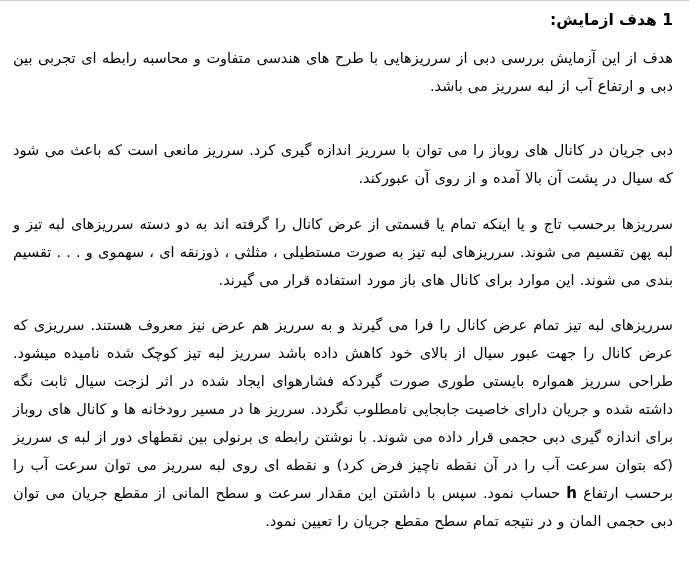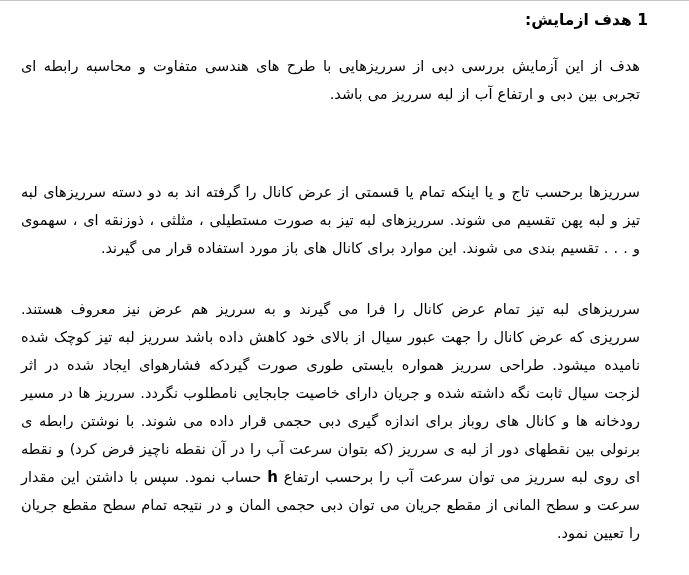--- a/index.html
+++ b/index.html
@@ -27,40 +27,40 @@
     position: absolute;
     top: 0;
     right: 0;
     left: 0;
     height: 1px;
     background: #c9c9c9;
   }
   .content {
     position: absolute;
     top: 2px;
-    right: 41px;
+    right: 16px;
     left: 13px;
     direction: rtl;
     text-align: justify;
     text-justify: inter-word;
   }
   h2.heading {
     font-size: 15.5px;
     font-weight: bold;
     margin: 0;
     padding: 8px 0 0 0;
     line-height: 20px;
     text-align: right;
     direction: rtl;
     letter-spacing: 0;
   }
   p.para {
     font-size: 14.5px;
     line-height: 28px;
-    margin: 8px;
+    margin: 0;
     padding: 0;
     text-align: justify;
     text-align-last: right;
     direction: rtl;
     word-spacing: 0.5px;
   }
   .gap-after-h1 { height: 14px; }
   .gap-after-p1 { height: 20px; }
   .gap-after-h2 { height: 16px; }
   .gap-small { height: 18px; }
@@ -84,20 +84,21 @@
 
     <div class="gap-after-h1"></div>
 
     <p class="para">هدف از این آزمایش بررسی دبی از سرریزهایی با طرح های هندسی متفاوت و محاسبه رابطه ای تجربی بین دبی و ارتفاع آب از لبه سرریز می باشد.</p>
 
     <div class="gap-after-p1"></div>
 
 
     <div class="gap-after-h2"></div>
 
+    <p class="para">دبی جریان در کانال های روباز را می توان با سرریز اندازه گیری کرد. سرریز مانعی است که باعث می شود که سیال در پشت آن بالا آمده و از روی آن عبورکند.</p>
 
     <div class="gap-small"></div>
 
     <p class="para">سرریزها برحسب تاج و یا اینکه تمام یا قسمتی از عرض کانال را گرفته اند به دو دسته سرریزهای لبه تیز و لبه پهن تقسیم می شوند. سرریزهای لبه تیز به صورت مستطیلی ، مثلثی ، ذوزنقه ای ، سهموی و . . . تقسیم بندی می شوند. این موارد برای کانال های باز مورد استفاده قرار می گیرند.</p>
 
     <div class="gap-mid"></div>
 
     <p class="para"><span>سرریزهای لبه تیز تمام عرض کانال را فرا می گیرند و به سرریز هم عرض نیز معروف هستند. سرریزی که عرض کانال را جهت عبور سیال از بالای خود کاهش داده باشد سرریز لبه تیز کوچک شده نامیده میشود. طراحی سرریز همواره بایستی طوری صورت گیردکه فشارهوای ایجاد شده در اثر لزجت سیال ثابت نگه داشته شده و جریان دارای خاصیت جابجایی نامطلوب نگردد. سرریز ها در مسیر رودخانه ها و کانال های روباز برای اندازه گیری دبی حجمی قرار داده می شوند. با نوشتن رابطه ی برنولی بین نقطهای دور از لبه ی سرریز (که بتوان سرعت آب را در آن نقطه ناچیز فرض کرد) و نقطه ای روی لبه سرریز می توان سرعت آب را برحسب ارتفاع </span><b class="sym-h">h</b><span> حساب نمود. سپس با داشتن این مقدار سرعت و سطح المانی از مقطع جریان می توان دبی حجمی المان و در نتیجه تمام سطح مقطع جریان را تعیین نمود.</span></p>
 
   </div>

